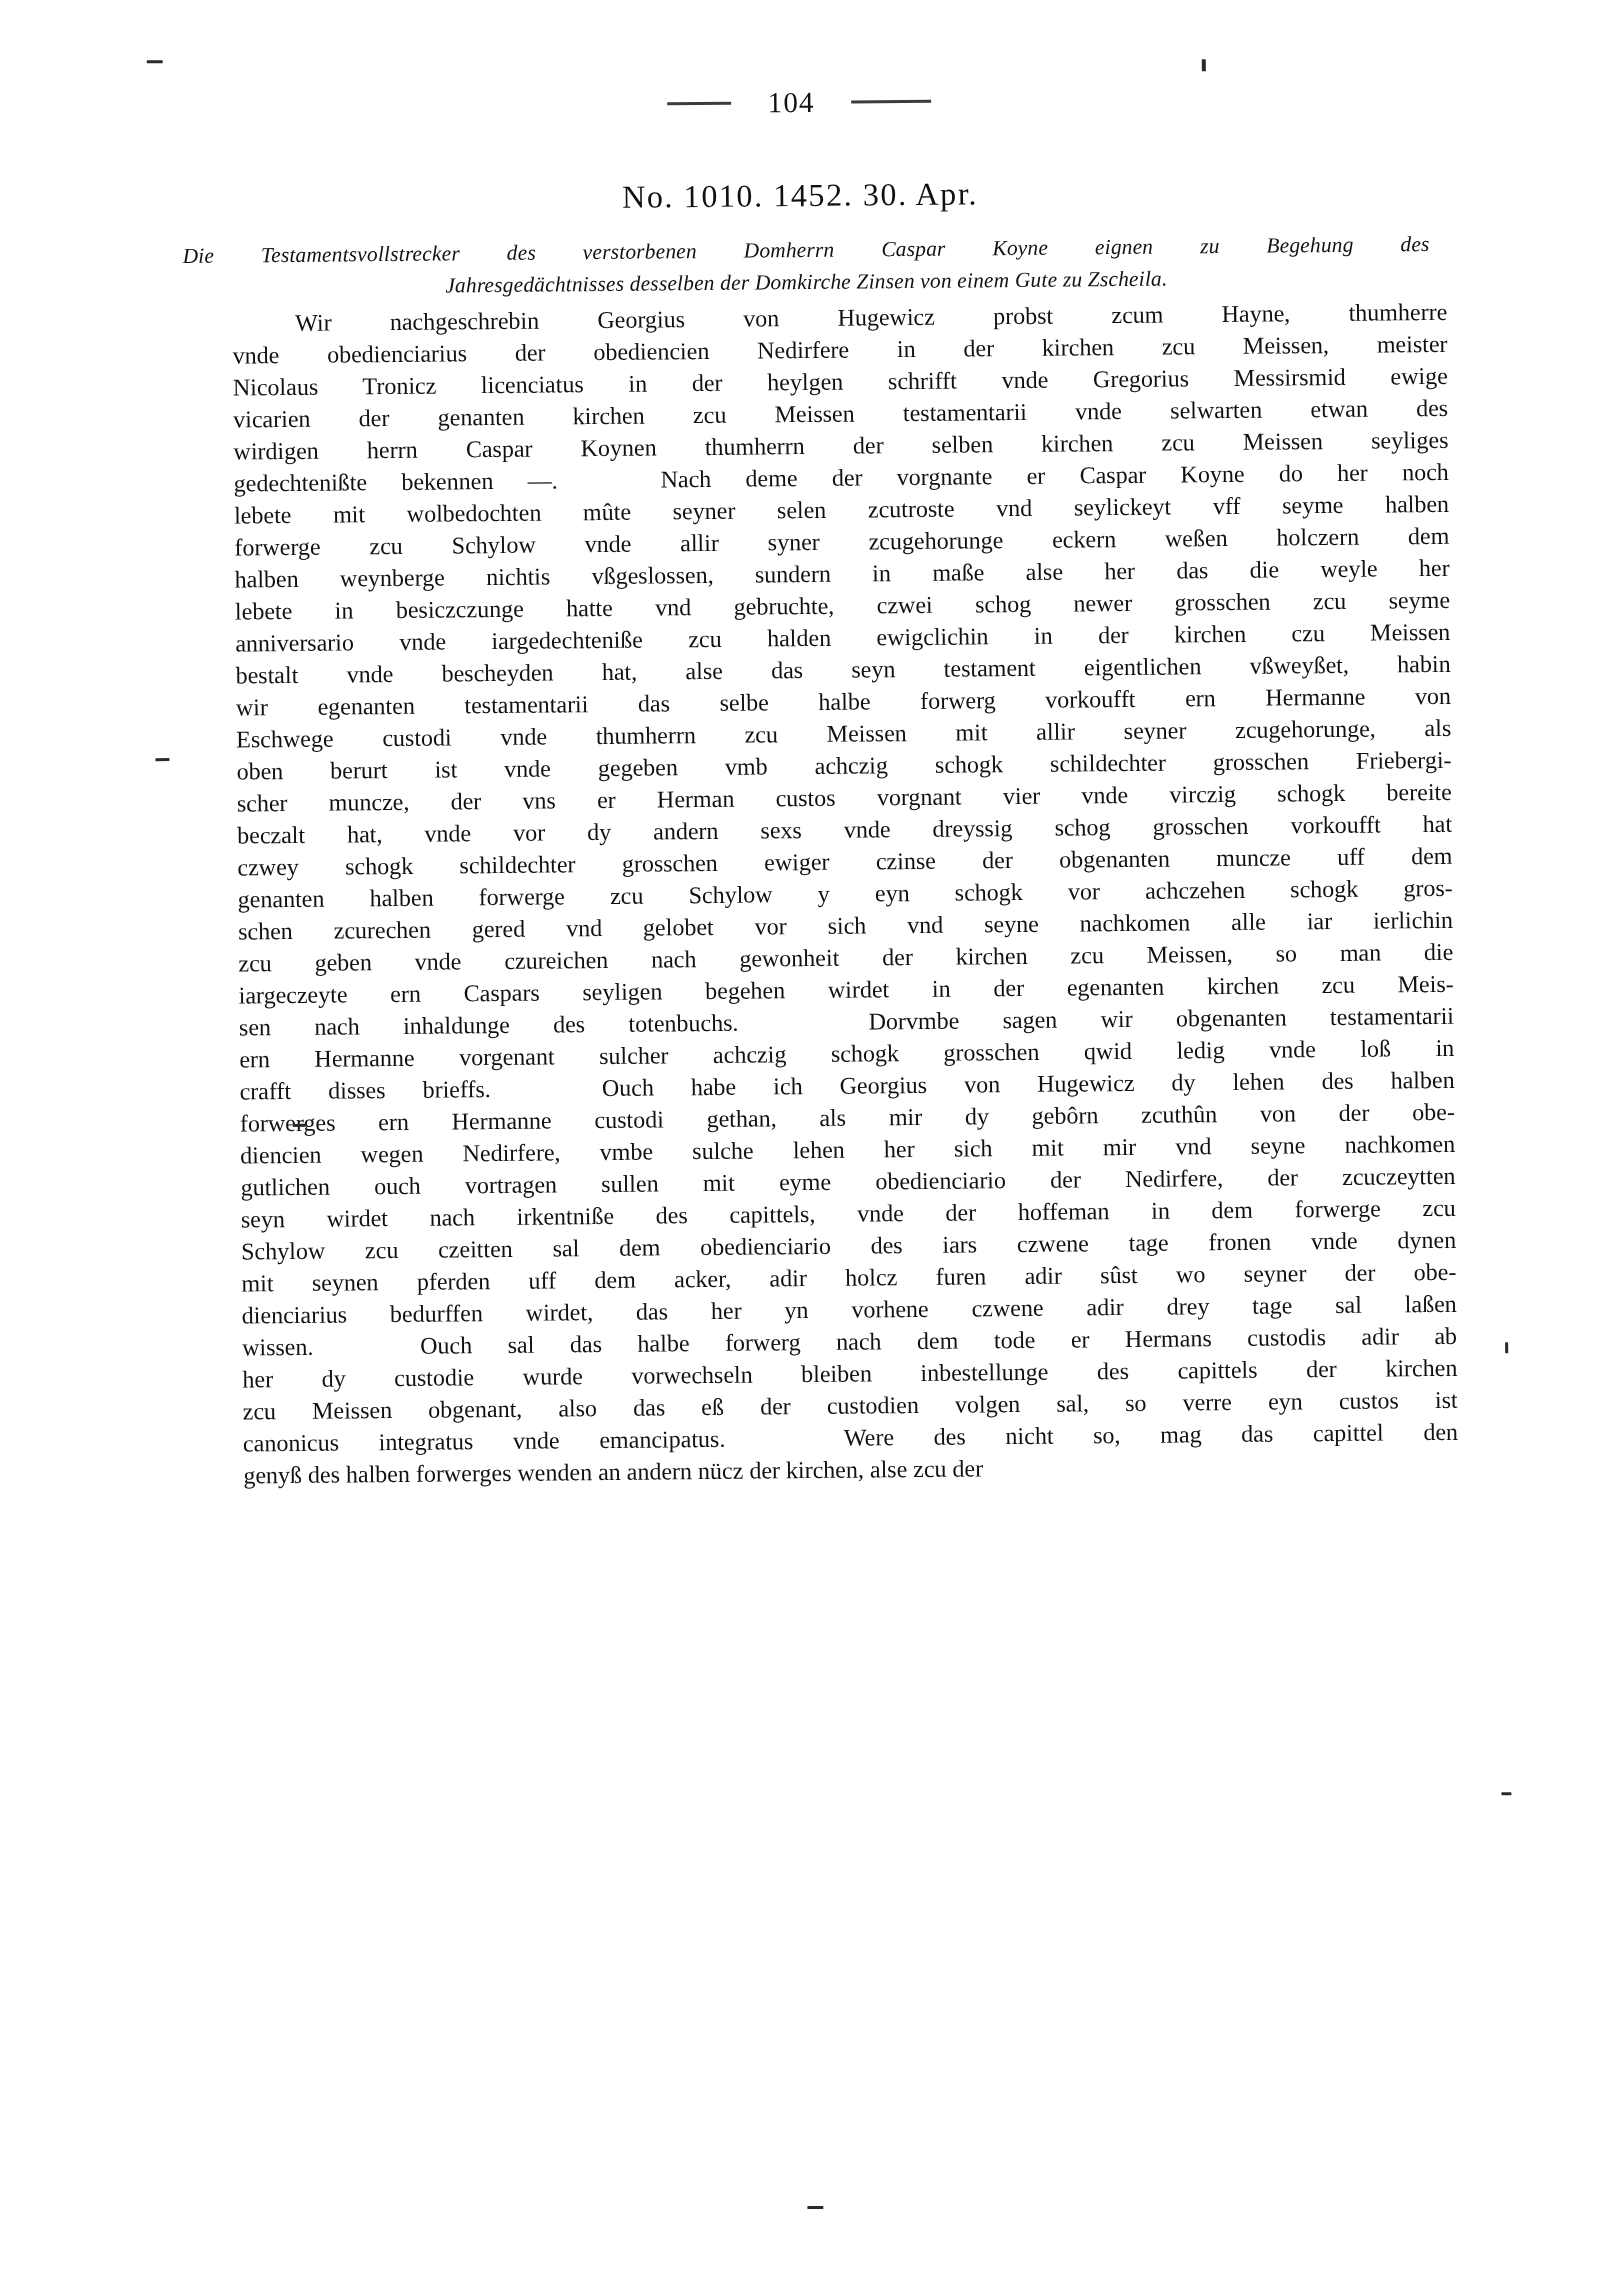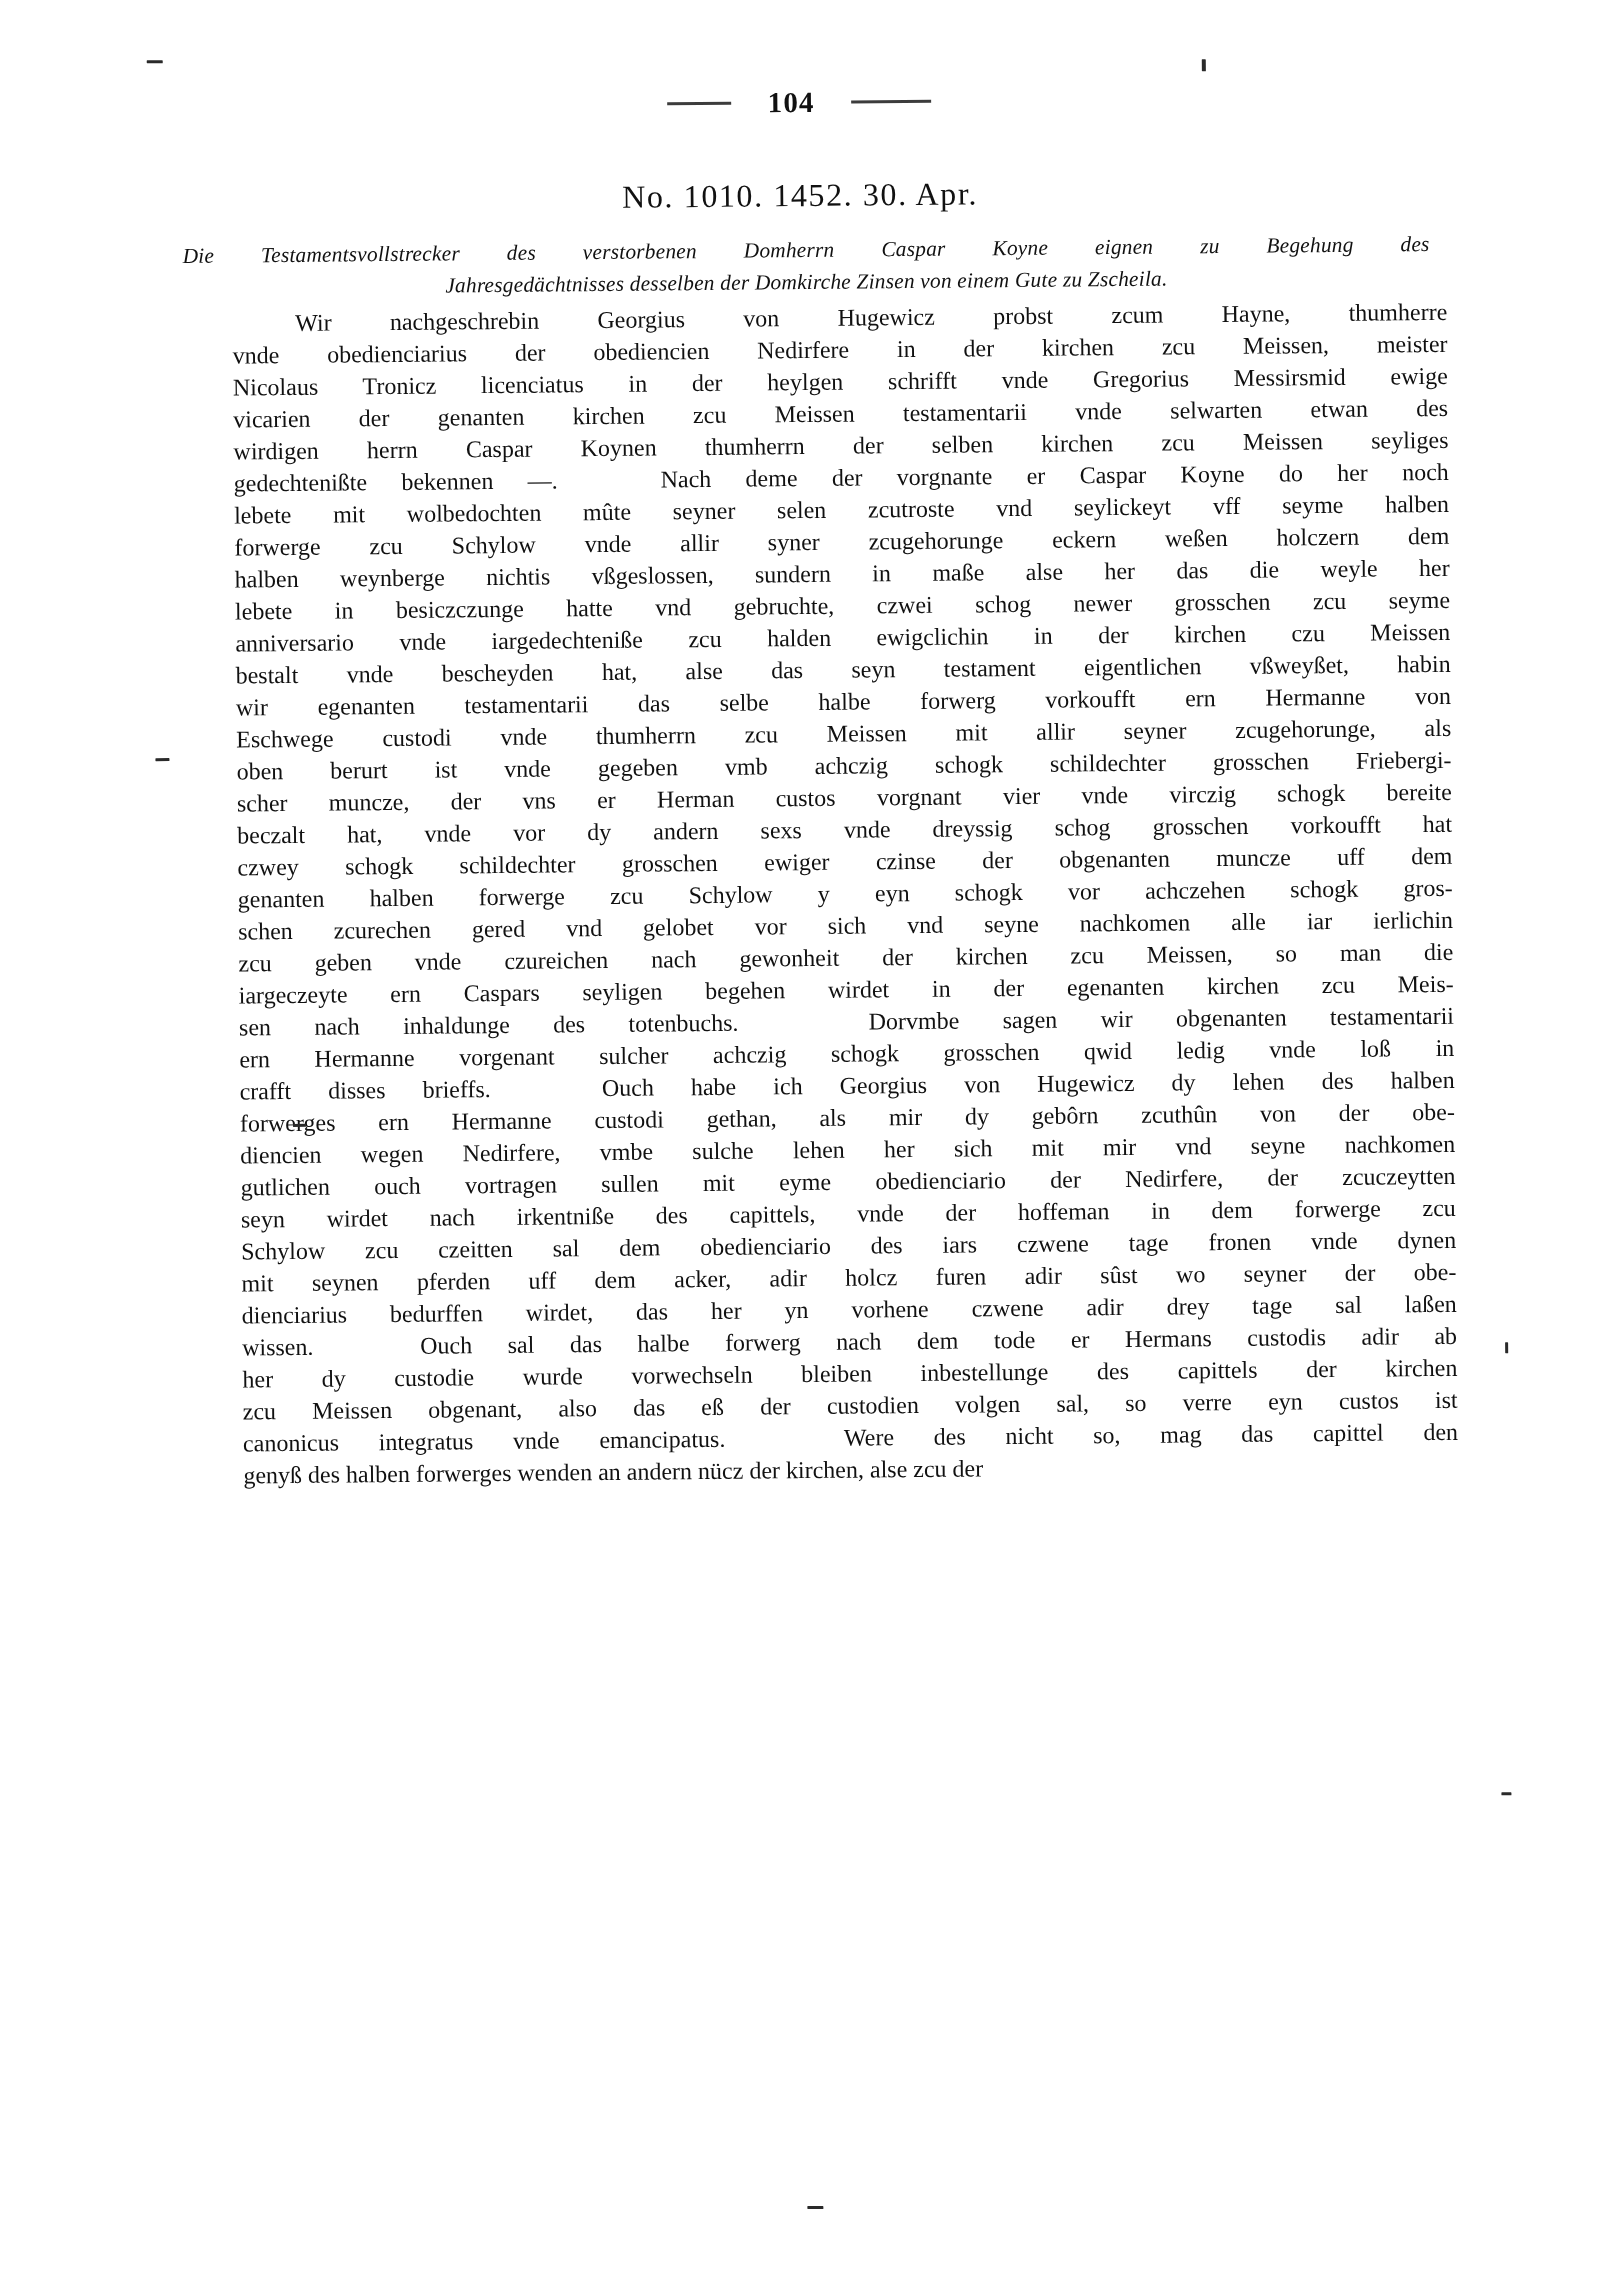--- a/index.html
+++ b/index.html
@@ -47,21 +47,21 @@
   }
   .rule-dash {
     display: block;
     height: 2.1px;
     background: #1a1a1a;
   }
   .rule-left  { width: 64px; opacity: .85; }
   .rule-right { width: 80px; opacity: .85; }
   #page-number {
     font-size: 29px;
-    font-weight: 700;
+    font-weight: 400;
     letter-spacing: 1.1px;
     line-height: 1;
   }
 
   
   .speck {
     position: absolute;
     background: #2a2a2a;
     border-radius: 0.5px;
   }

